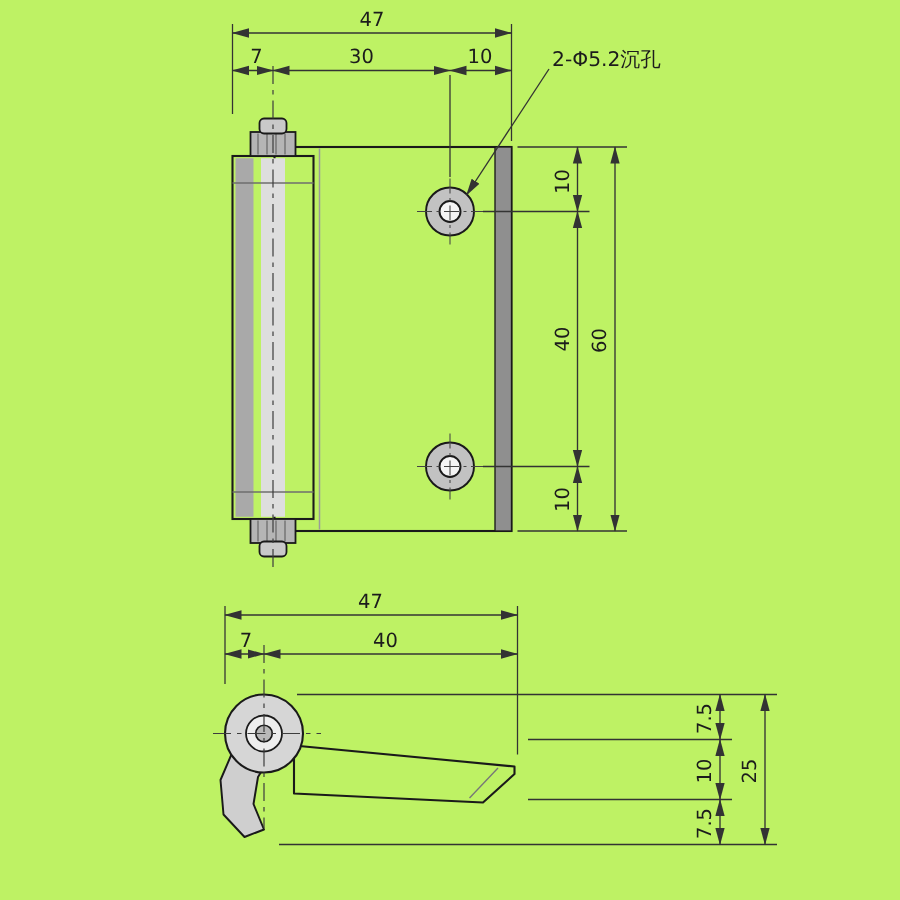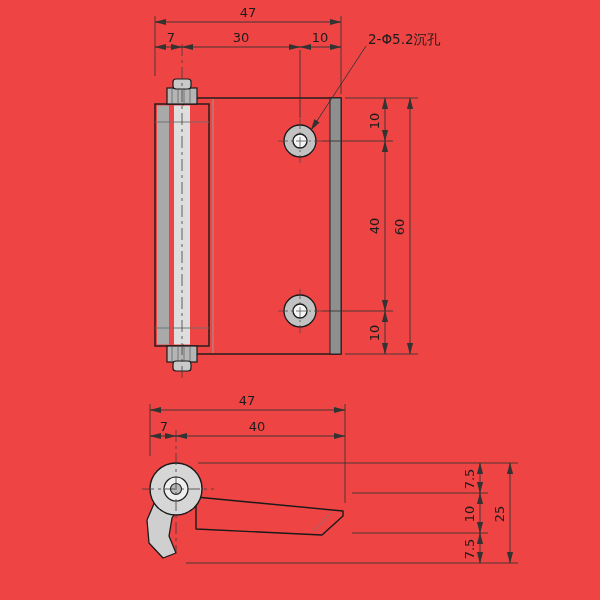--- a/index.html
+++ b/index.html
@@ -8,21 +8,21 @@
     background: #ffffff;
     width: 600px;
     height: 600px;
     overflow: hidden;
     font-family: "DejaVu Sans", "Liberation Sans", sans-serif;
   }
   .stage {
     position: relative;
     width: 600px;
     height: 600px;
-    background: #ef4444;
+    background: #bef264;
   }
   svg { display: block; }
   text {
     font-family: "DejaVu Sans", "Liberation Sans", sans-serif;
     font-size: 13px;
     fill: #1c1c1c;
   }
   text.callout { font-size: 13.5px; }
   .objline   { stroke: #1a1a1a; stroke-width: 1.4; fill: none; }
   .dimline   { stroke: #333333; stroke-width: 0.9; fill: none; }

